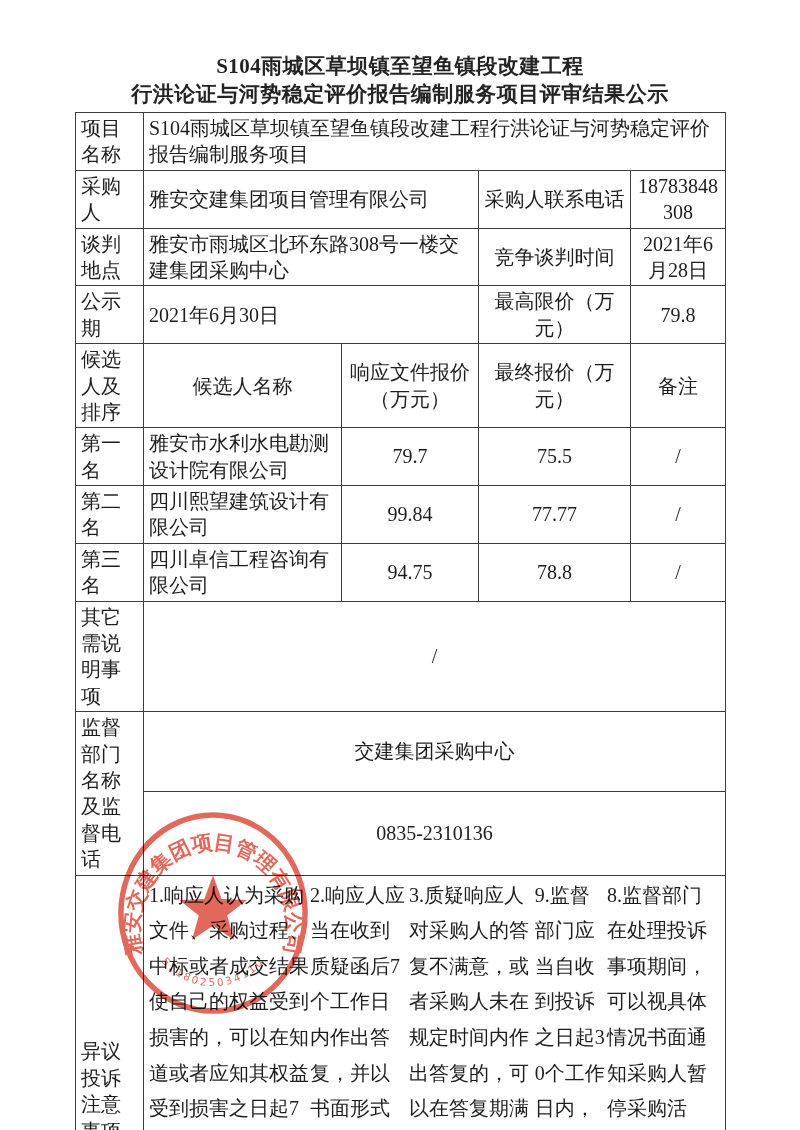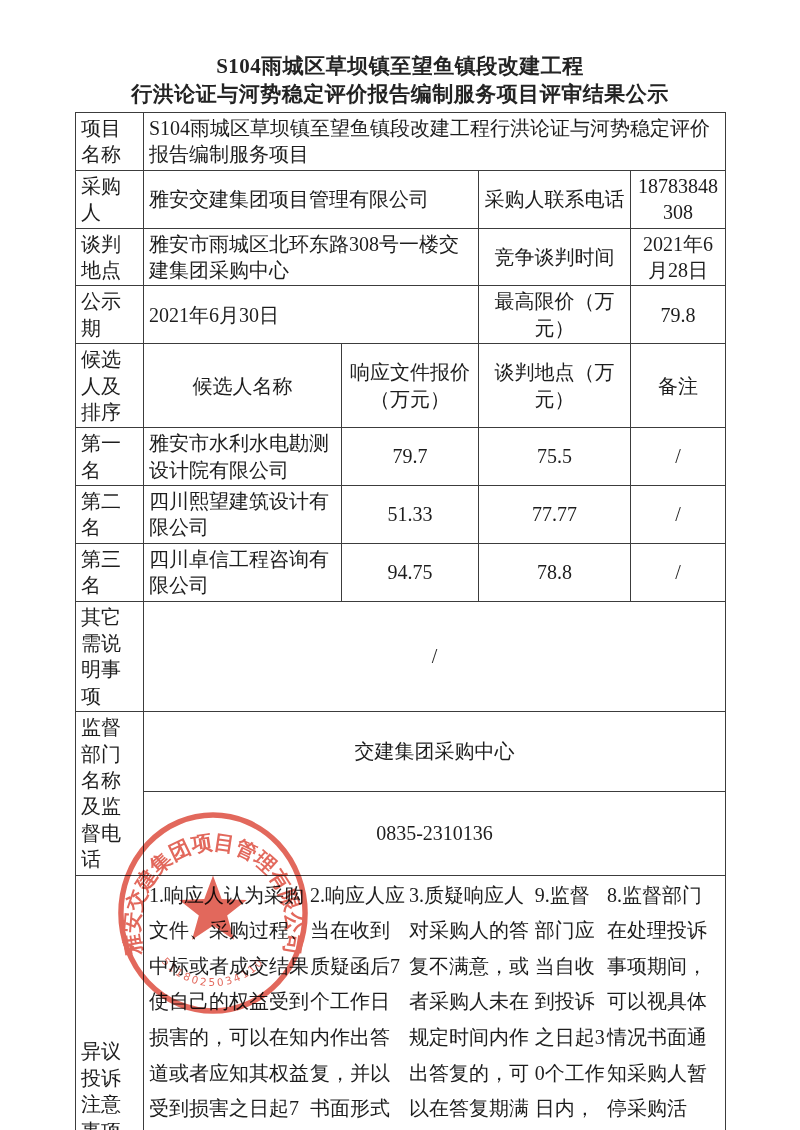--- a/index.html
+++ b/index.html
@@ -92,34 +92,34 @@
       <tr style="height:37px">
         <td class="col1 l">公示期</td>
         <td class="l" colspan="2">2021年6月30日</td>
         <td class="c">最高限价（万元）</td>
         <td class="c">79.8</td>
       </tr>
       <tr style="height:40px">
         <td class="col1 l">候选人及排序</td>
         <td class="c">候选人名称</td>
         <td class="c">响应文件报价（万元）</td>
-        <td class="c">谈判地点（万元）</td>
+        <td class="c">最终报价（万元）</td>
         <td class="c">备注</td>
       </tr>
       <tr style="height:44px">
         <td class="col1 l">第一名</td>
         <td class="l">雅安市水利水电勘测设计院有限公司</td>
         <td class="c">79.7</td>
         <td class="c">75.5</td>
         <td class="c">/</td>
       </tr>
       <tr style="height:40px">
         <td class="col1 l">第二名</td>
         <td class="l">四川熙望建筑设计有限公司</td>
-        <td class="c">51.33</td>
+        <td class="c">99.84</td>
         <td class="c">77.77</td>
         <td class="c">/</td>
       </tr>
       <tr style="height:38px">
         <td class="col1 l">第三名</td>
         <td class="l">四川卓信工程咨询有限公司</td>
         <td class="c">94.75</td>
         <td class="c">78.8</td>
         <td class="c">/</td>
       </tr>

